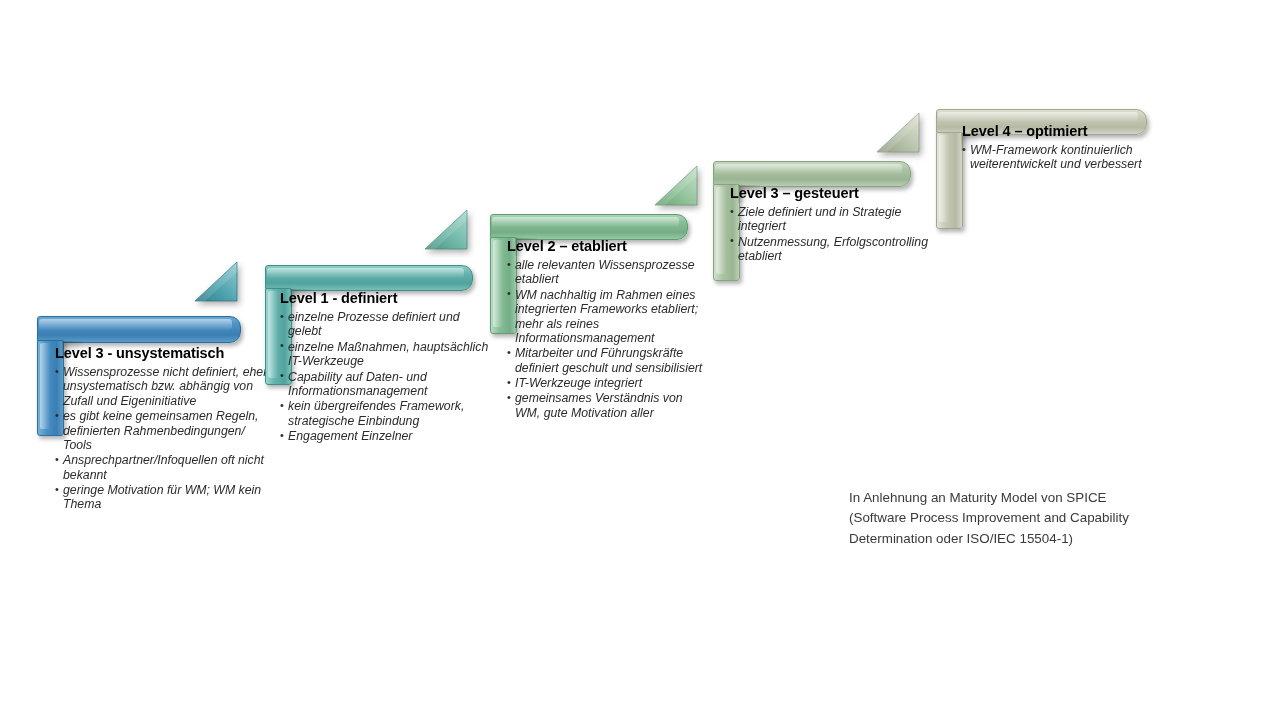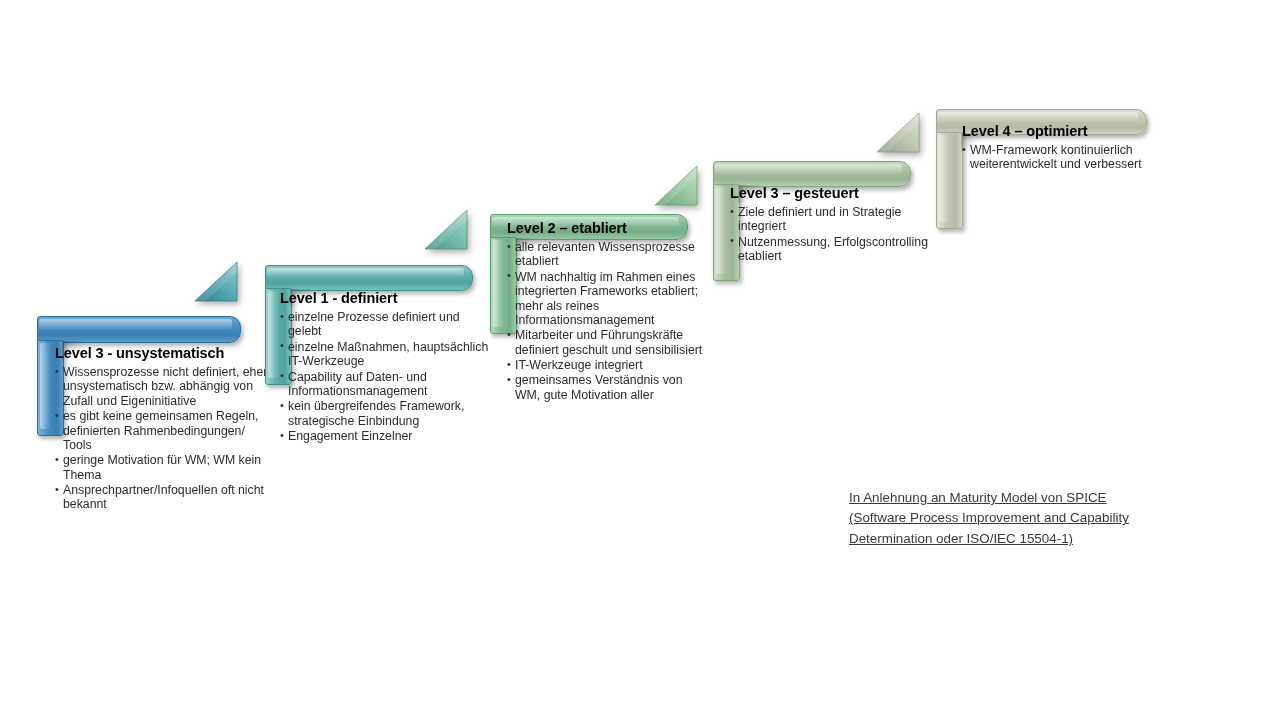--- a/index.html
+++ b/index.html
@@ -88,20 +88,21 @@
     white-space: nowrap;
     letter-spacing: -0.1px;
   }
   .bullets {
     list-style: none;
     margin: 0;
     padding: 0;
   }
   .bullets li {
     position: relative;
+    font-style: italic;
     font-size: 12.3px;
     line-height: 1.17;
     color: #2b2b2b;
     padding-left: 8px;
     margin-bottom: 1px;
   }
   .bullets li::before {
     content: "\2022";
     position: absolute;
     left: 0;
@@ -114,21 +115,20 @@
   
   #footnote {
     position: absolute;
     left: 849px;
     top: 488px;
     width: 330px;
     font-size: 13.4px;
     line-height: 1.52;
     color: #3a3a3a;
     font-family: "Liberation Sans", sans-serif;
-    text-decoration: underline;
   }
 </style>
 </head>
 <body>
 
 <div id="canvas">
 
   <div class="tri" style="left:194px; top:262px; width:44px; height:40px;">
     <svg width="44" height="40" viewBox="0 0 44 40">
       <defs>
@@ -192,22 +192,22 @@
     <div class="step-riser" style="top:24px; width:25px; height:94px;
                 background: linear-gradient(to right, #77b2d8 0%, #4a90c4 35%, #3a7fb4 75%, #5d9dc9 100%);
                 border:1px solid #2d6e9e;"></div>
     <div class="step-notch" style="left:25px; top:25px; width:22px; height:18px;"></div>
   </div>
   <div class="step-text" style="left:55px; top:345px; width:215px;">
     <div class="step-title">Level 3 - unsystematisch</div>
     <ul class="bullets">
       <li>Wissensprozesse nicht definiert, eher unsystematisch bzw. abhängig von Zufall und Eigeninitiative</li>
       <li>es gibt keine gemeinsamen Regeln, definierten Rahmenbedingungen/ Tools</li>
+      <li>Ansprechpartner/Infoquellen oft nicht bekannt</li>
       <li>geringe Motivation für WM; WM kein Thema</li>
-      <li>Ansprechpartner/Infoquellen oft nicht bekannt</li>
     </ul>
   </div>
 
   <div class="step" style="left:265px; top:265px; width:206px; height:118px;">
     <div class="step-bar" style="width:206px; height:24px;
                 background: linear-gradient(to bottom, #8ecdc7 0%, #63b2ad 32%, #52a39d 72%, #77bfb9 100%);
                 border:1px solid #3d8f8a;"></div>
     <div class="step-riser" style="top:23px; width:25px; height:95px;
                 background: linear-gradient(to right, #9ad6d0 0%, #63b2ad 35%, #52a39d 75%, #7cc2bc 100%);
                 border:1px solid #3d8f8a;"></div>
@@ -226,21 +226,21 @@
 
   <div class="step" style="left:490px; top:214px; width:196px; height:118px;">
     <div class="step-bar" style="width:196px; height:24px;
                 background: linear-gradient(to bottom, #a9d4b5 0%, #86bd96 32%, #74ae86 72%, #96c8a4 100%);
                 border:1px solid #5e9c71;"></div>
     <div class="step-riser" style="top:23px; width:25px; height:95px;
                 background: linear-gradient(to right, #b5dcbf 0%, #86bd96 35%, #74ae86 75%, #9bcca8 100%);
                 border:1px solid #5e9c71;"></div>
     <div class="step-notch" style="left:25px; top:24px; width:22px; height:18px;"></div>
   </div>
-  <div class="step-text" style="left:507px; top:220px; width:203px;">
+  <div class="step-text" style="left:507px; top:238px; width:203px;">
     <div class="step-title">Level 2 – etabliert</div>
     <ul class="bullets">
       <li>alle relevanten Wissensprozesse etabliert</li>
       <li>WM nachhaltig im Rahmen eines integrierten Frameworks etabliert; mehr als reines Informationsmanagement</li>
       <li>Mitarbeiter und Führungskräfte definiert geschult und sensibilisiert</li>
       <li>IT-Werkzeuge integriert</li>
       <li>gemeinsames Verständnis von WM, gute Motivation aller</li>
     </ul>
   </div>
 

